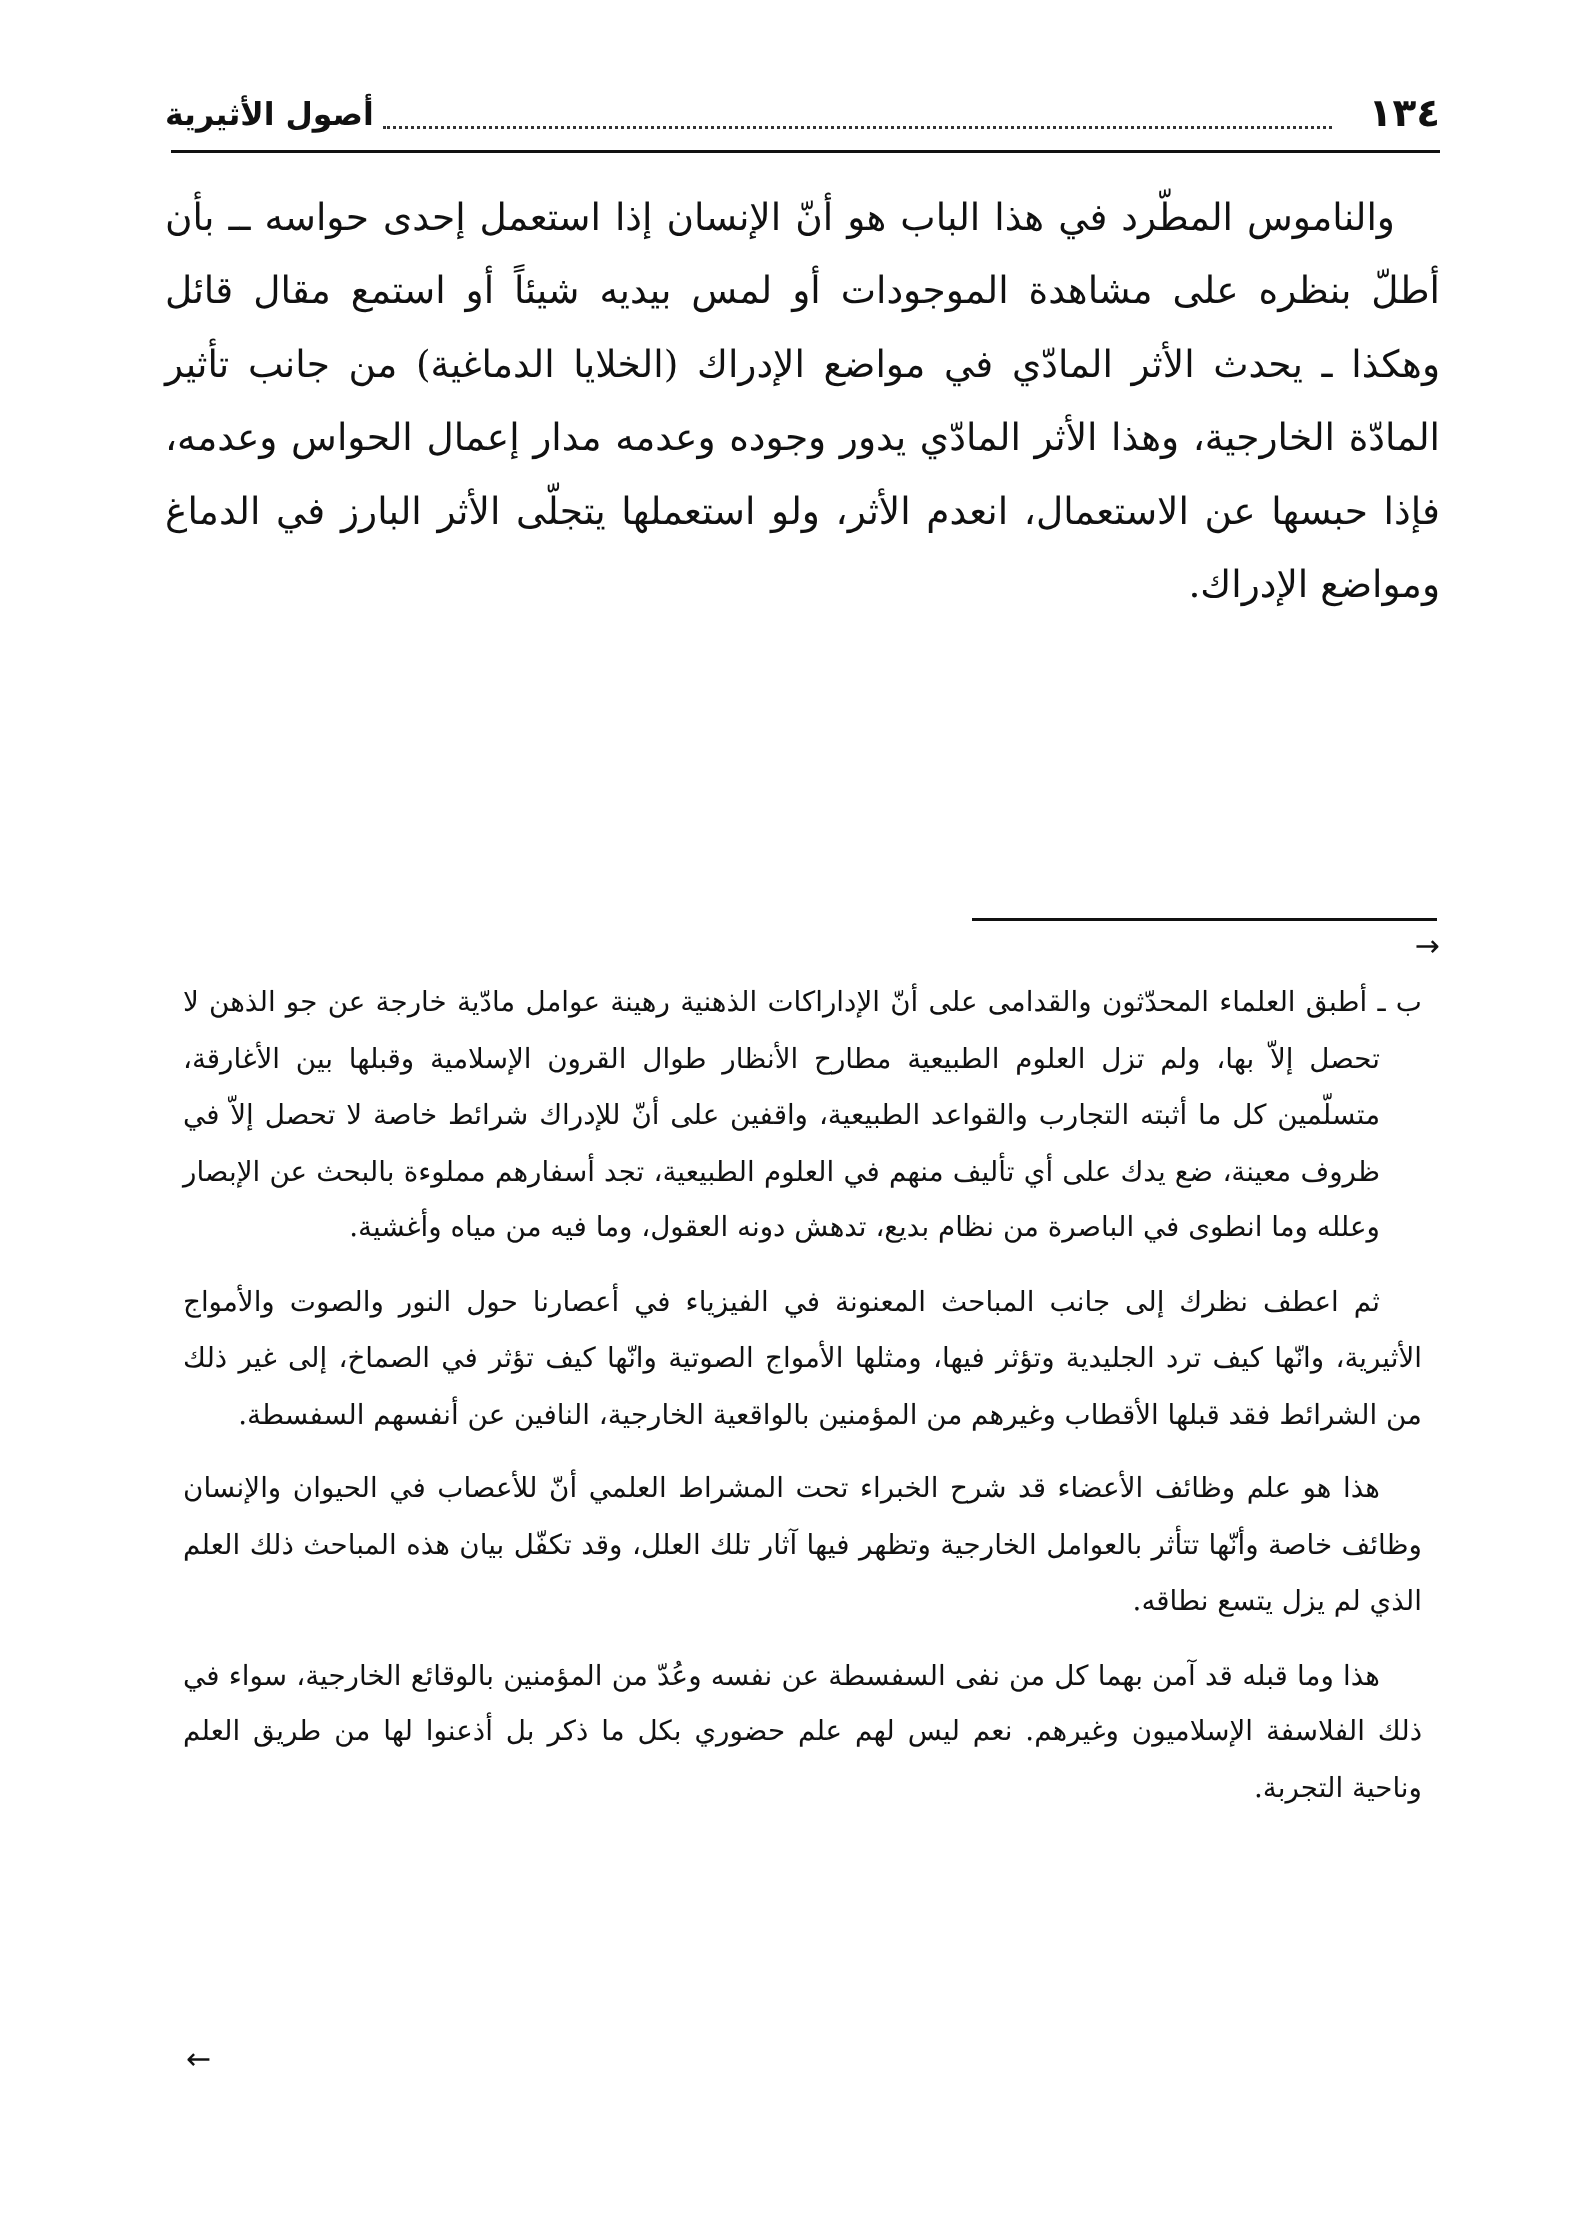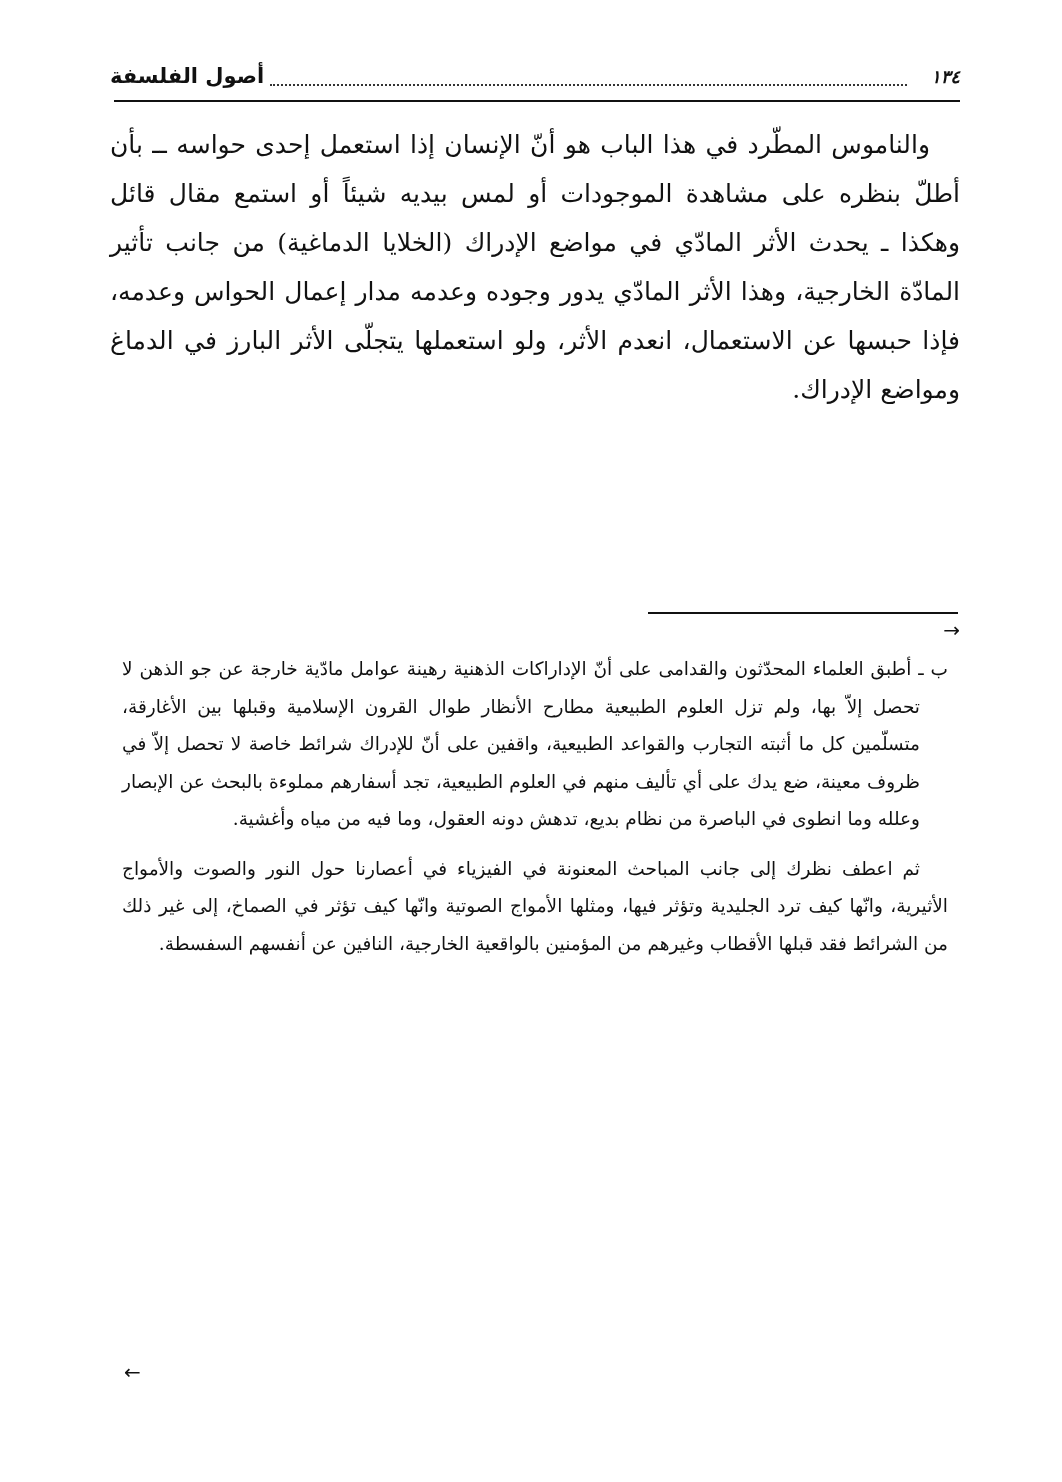--- a/index.html
+++ b/index.html
@@ -30,24 +30,23 @@
       left: 0;
       right: 0;
       height: 36px;
       display: flex;
       align-items: center;
       direction: rtl;
     }
     .page-number {
       font-family: "DejaVu Sans", sans-serif;
       font-weight: bold;
-      font-size: 18px;
+      font-size: 26px;
       padding-left: 18px;
       white-space: nowrap;
-      font-style: italic;
     }
     .leader {
       flex: 1;
       height: 2px;
       border-bottom: 2px dotted #333;
       margin: 0 6px;
       transform: translateY(8px);
     }
     .book-title {
       font-family: "DejaVu Sans", sans-serif;
@@ -135,31 +134,33 @@
     }
   </style>
 </head>
 <body>
 
 <div class="page">
 
   <div class="running-header">
     <span class="page-number">١٣٤</span>
     <span class="leader"></span>
-    <span class="book-title">أصول الفلسفة</span>
+    <span class="book-title">أصول الأثيرية</span>
   </div>
   <div class="header-rule"></div>
 
   <div class="main-text">
     <p class="indent">والناموس المطّرد في هذا الباب هو أنّ الإنسان إذا استعمل إحدى حواسه ــ بأن أطلّ بنظره على مشاهدة الموجودات أو لمس بيديه شيئاً أو استمع مقال قائل وهكذا ـ يحدث الأثر المادّي في مواضع الإدراك (الخلايا الدماغية) من جانب تأثير المادّة الخارجية، وهذا الأثر المادّي يدور وجوده وعدمه مدار إعمال الحواس وعدمه، فإذا حبسها عن الاستعمال، انعدم الأثر، ولو استعملها يتجلّى الأثر البارز في الدماغ ومواضع الإدراك.</p>
   </div>
 
   <div class="footnote-rule"></div>
   <div class="continue-arrow-top">→</div>
 
   <div class="footnotes">
     <p>ب ـ أطبق العلماء المحدّثون والقدامى على أنّ الإداراكات الذهنية رهينة عوامل مادّية خارجة عن جو الذهن لا تحصل إلاّ بها، ولم تزل العلوم الطبيعية مطارح الأنظار طوال القرون الإسلامية وقبلها بين الأغارقة، متسلّمين كل ما أثبته التجارب والقواعد الطبيعية، واقفين على أنّ للإدراك شرائط خاصة لا تحصل إلاّ في ظروف معينة، ضع يدك على أي تأليف منهم في العلوم الطبيعية، تجد أسفارهم مملوءة بالبحث عن الإبصار وعلله وما انطوى في الباصرة من نظام بديع، تدهش دونه العقول، وما فيه من مياه وأغشية.</p>
     <p class="para">ثم اعطف نظرك إلى جانب المباحث المعنونة في الفيزياء في أعصارنا حول النور والصوت والأمواج الأثيرية، وانّها كيف ترد الجليدية وتؤثر فيها، ومثلها الأمواج الصوتية وانّها كيف تؤثر في الصماخ، إلى غير ذلك من الشرائط فقد قبلها الأقطاب وغيرهم من المؤمنين بالواقعية الخارجية، النافين عن أنفسهم السفسطة.</p>
+    <p class="para">هذا هو علم وظائف الأعضاء قد شرح الخبراء تحت المشراط العلمي أنّ للأعصاب في الحيوان والإنسان وظائف خاصة وأنّها تتأثر بالعوامل الخارجية وتظهر فيها آثار تلك العلل، وقد تكفّل بيان هذه المباحث ذلك العلم الذي لم يزل يتسع نطاقه.</p>
+    <p class="para">هذا وما قبله قد آمن بهما كل من نفى السفسطة عن نفسه وعُدّ من المؤمنين بالوقائع الخارجية، سواء في ذلك الفلاسفة الإسلاميون وغيرهم. نعم ليس لهم علم حضوري بكل ما ذكر بل أذعنوا لها من طريق العلم وناحية التجربة.</p>
   </div>
 
   <div class="continue-arrow-bottom">←</div>
 
 </div>
 
 </body></html>

